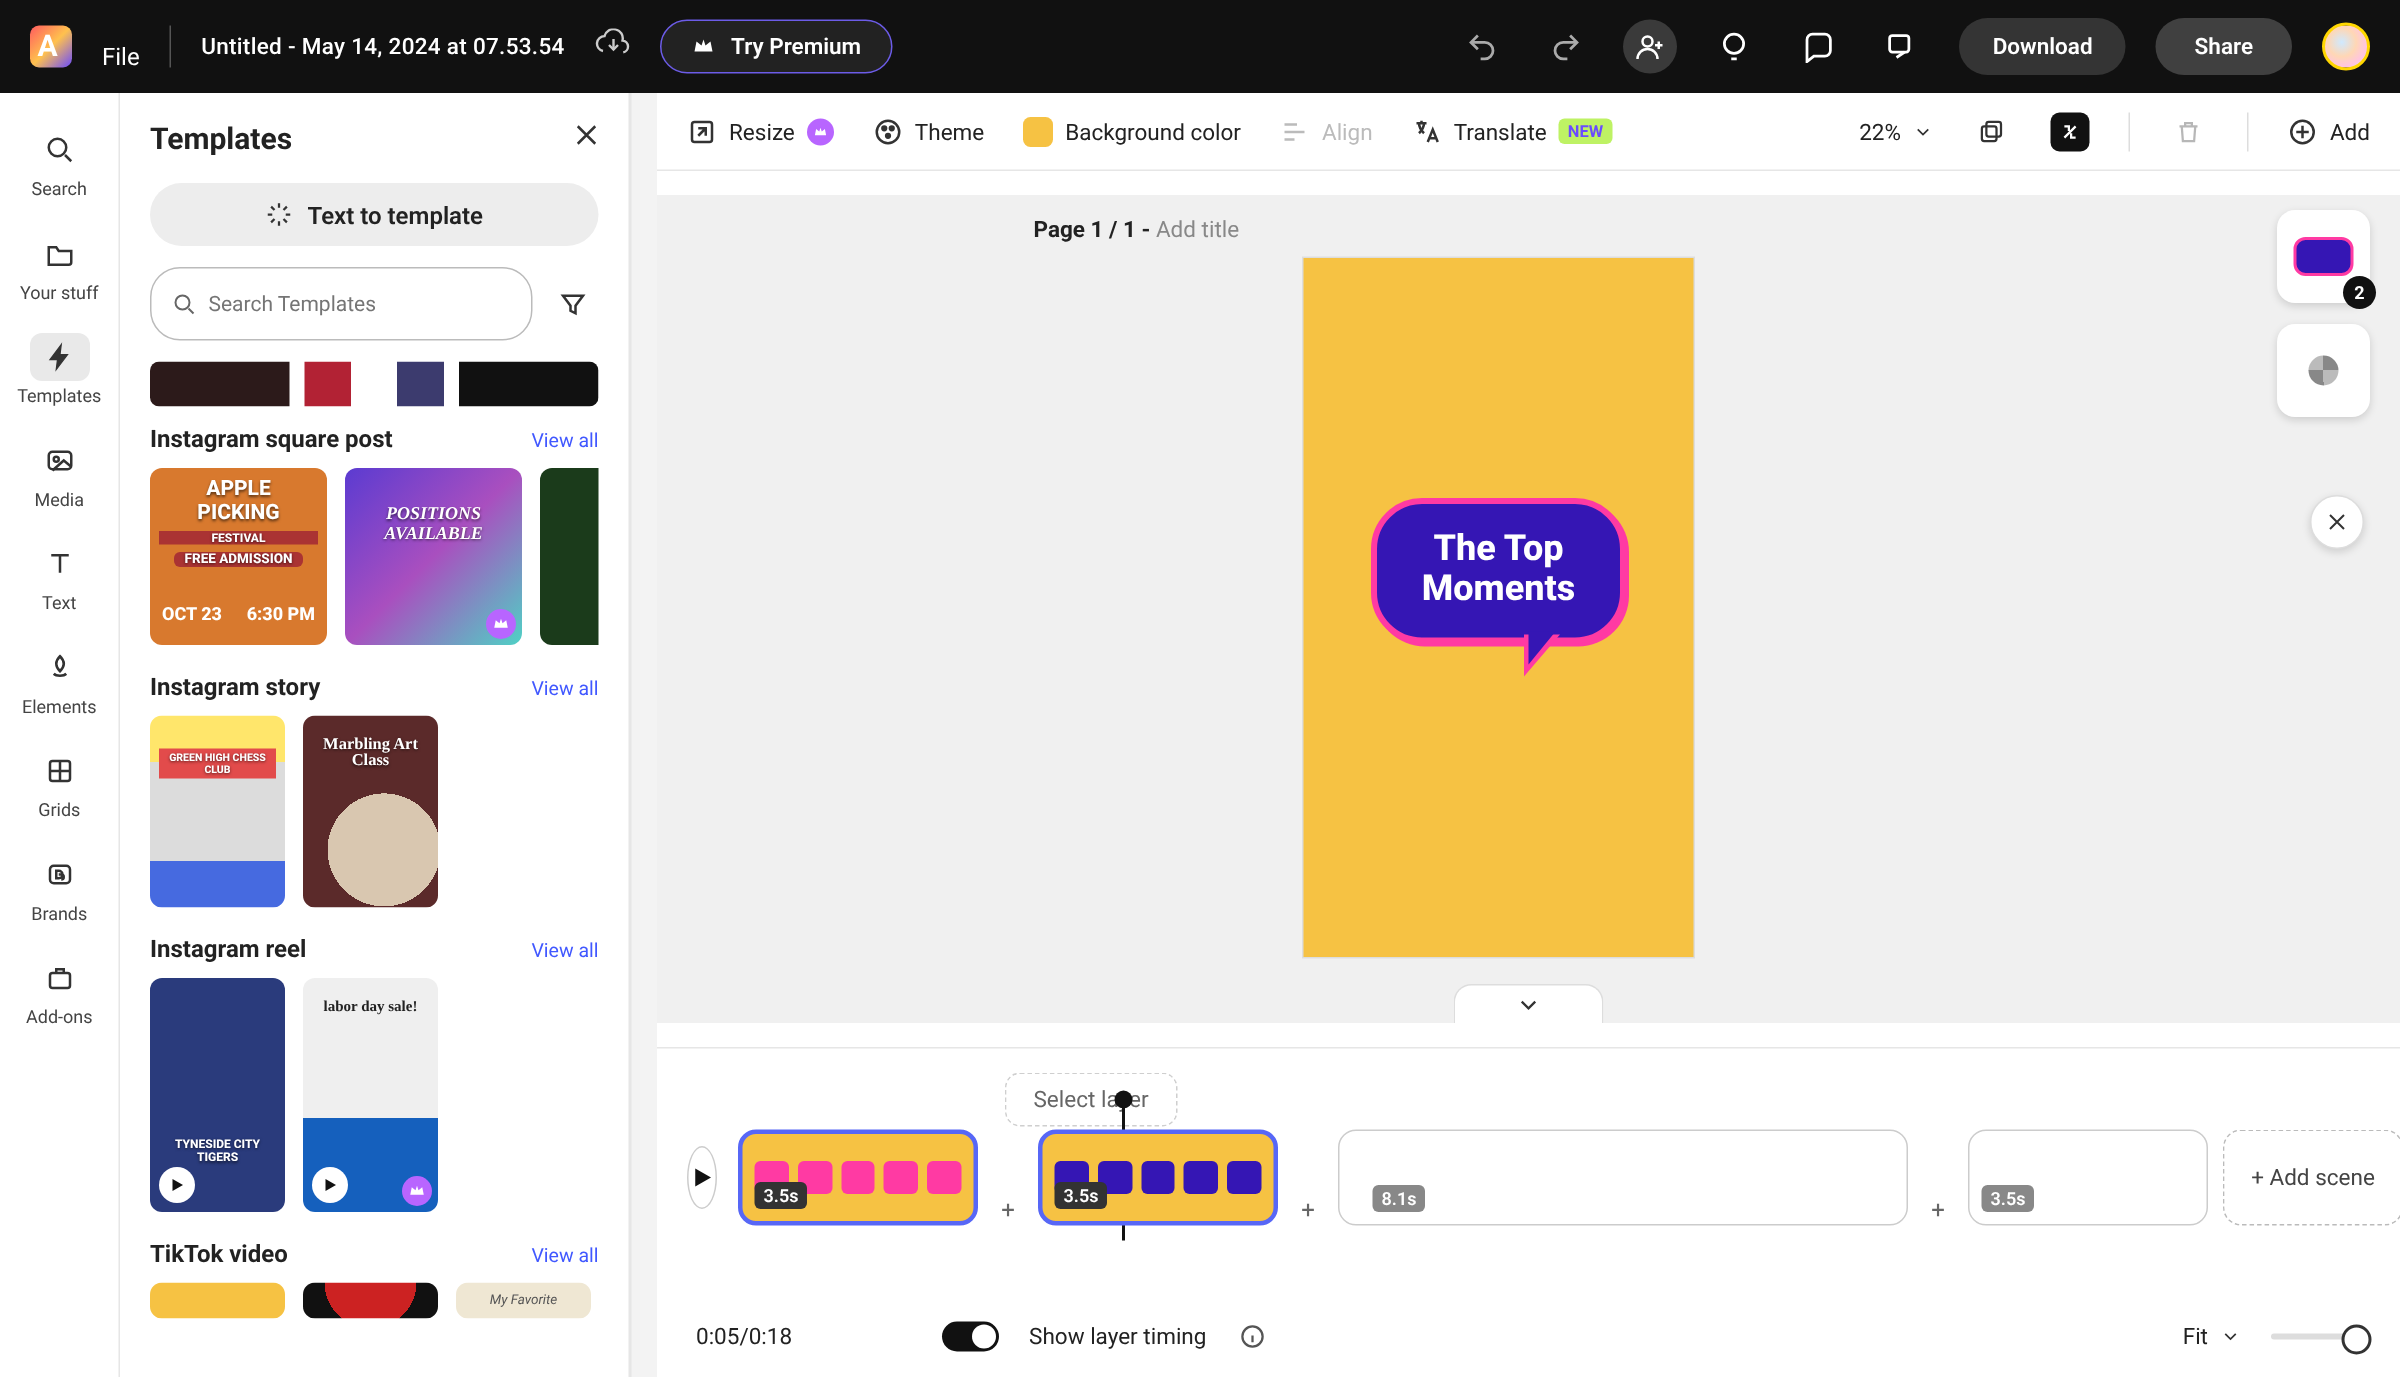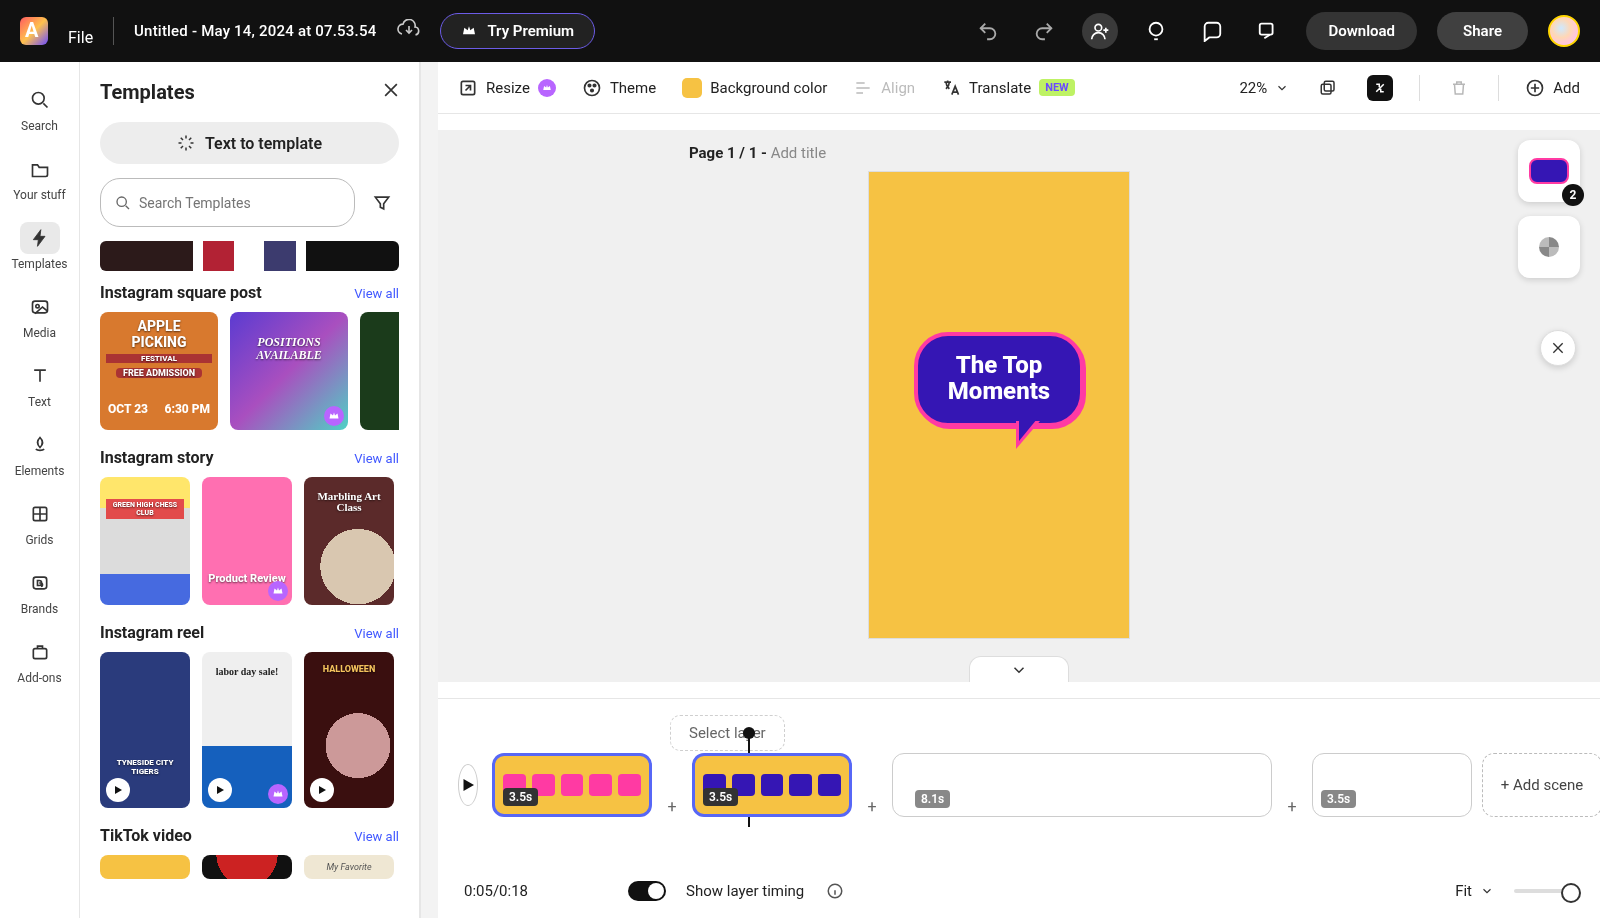--- a/index.html
+++ b/index.html
@@ -296,28 +296,20 @@
 
     <div class="section">
       <div class="section-head">
           <h3>Instagram story</h3>
           <a href="#">View all</a>
         </div>
       <div class="cards">
         <div class="card story-card" style="background:linear-gradient(#ffe66b 0 24%,#dcdcdc 24% 76%,#466ae0 76%);">
           <div class="card-text" style="top:22px;font-size:7px;background:#e24b4b;padding:2px;">GREEN HIGH CHESS CLUB</div>
         </div>
-        <div class="card story-card" style="background:#ff6fb1;">
-          <div class="card-text" style="bottom:20px;font-size:11px;">Product Review</div>
-          <div class="prem-badge">
-              <svg width="12" height="12" viewBox="0 0 24 24" fill="#fff">
-                <path d="M3 17h18l-2-10-5 4-2-6-2 6-5-4z"></path>
-              </svg>
-            </div>
-        </div>
         <div class="card story-card" style="background:radial-gradient(circle at 60% 70%,#d9c7b0 0 36%,#5b2a2a 36%);">
           <div class="card-text" style="top:14px;font-size:11px;line-height:1;font-family:Georgia,serif;">Marbling Art Class</div>
         </div>
 
       </div>
     </div>
 
     <div class="section">
       <div class="section-head">
           <h3>Instagram reel</h3>
@@ -338,28 +330,20 @@
               <svg width="12" height="12" viewBox="0 0 24 24" fill="#fff">
                 <path d="M3 17h18l-2-10-5 4-2-6-2 6-5-4z"></path>
               </svg>
             </div>
           <div class="play-badge">
               <svg width="12" height="12" viewBox="0 0 24 24" fill="#111">
                 <path d="M6 4l14 8-14 8z"></path>
               </svg>
             </div>
         </div>
-        <div class="card reel-card" style="background:radial-gradient(circle at 60% 60%,#c99 0 30%,#3a0f0f 30%);">
-          <div class="card-text" style="top:12px;font-size:9px;color:#f4c35d;">HALLOWEEN</div>
-          <div class="play-badge">
-              <svg width="12" height="12" viewBox="0 0 24 24" fill="#111">
-                <path d="M6 4l14 8-14 8z"></path>
-              </svg>
-            </div>
-        </div>
 
       </div>
     </div>
 
     <div class="section">
       <div class="section-head">
           <h3>TikTok video</h3>
           <a href="#">View all</a>
         </div>
       <div class="cards">

